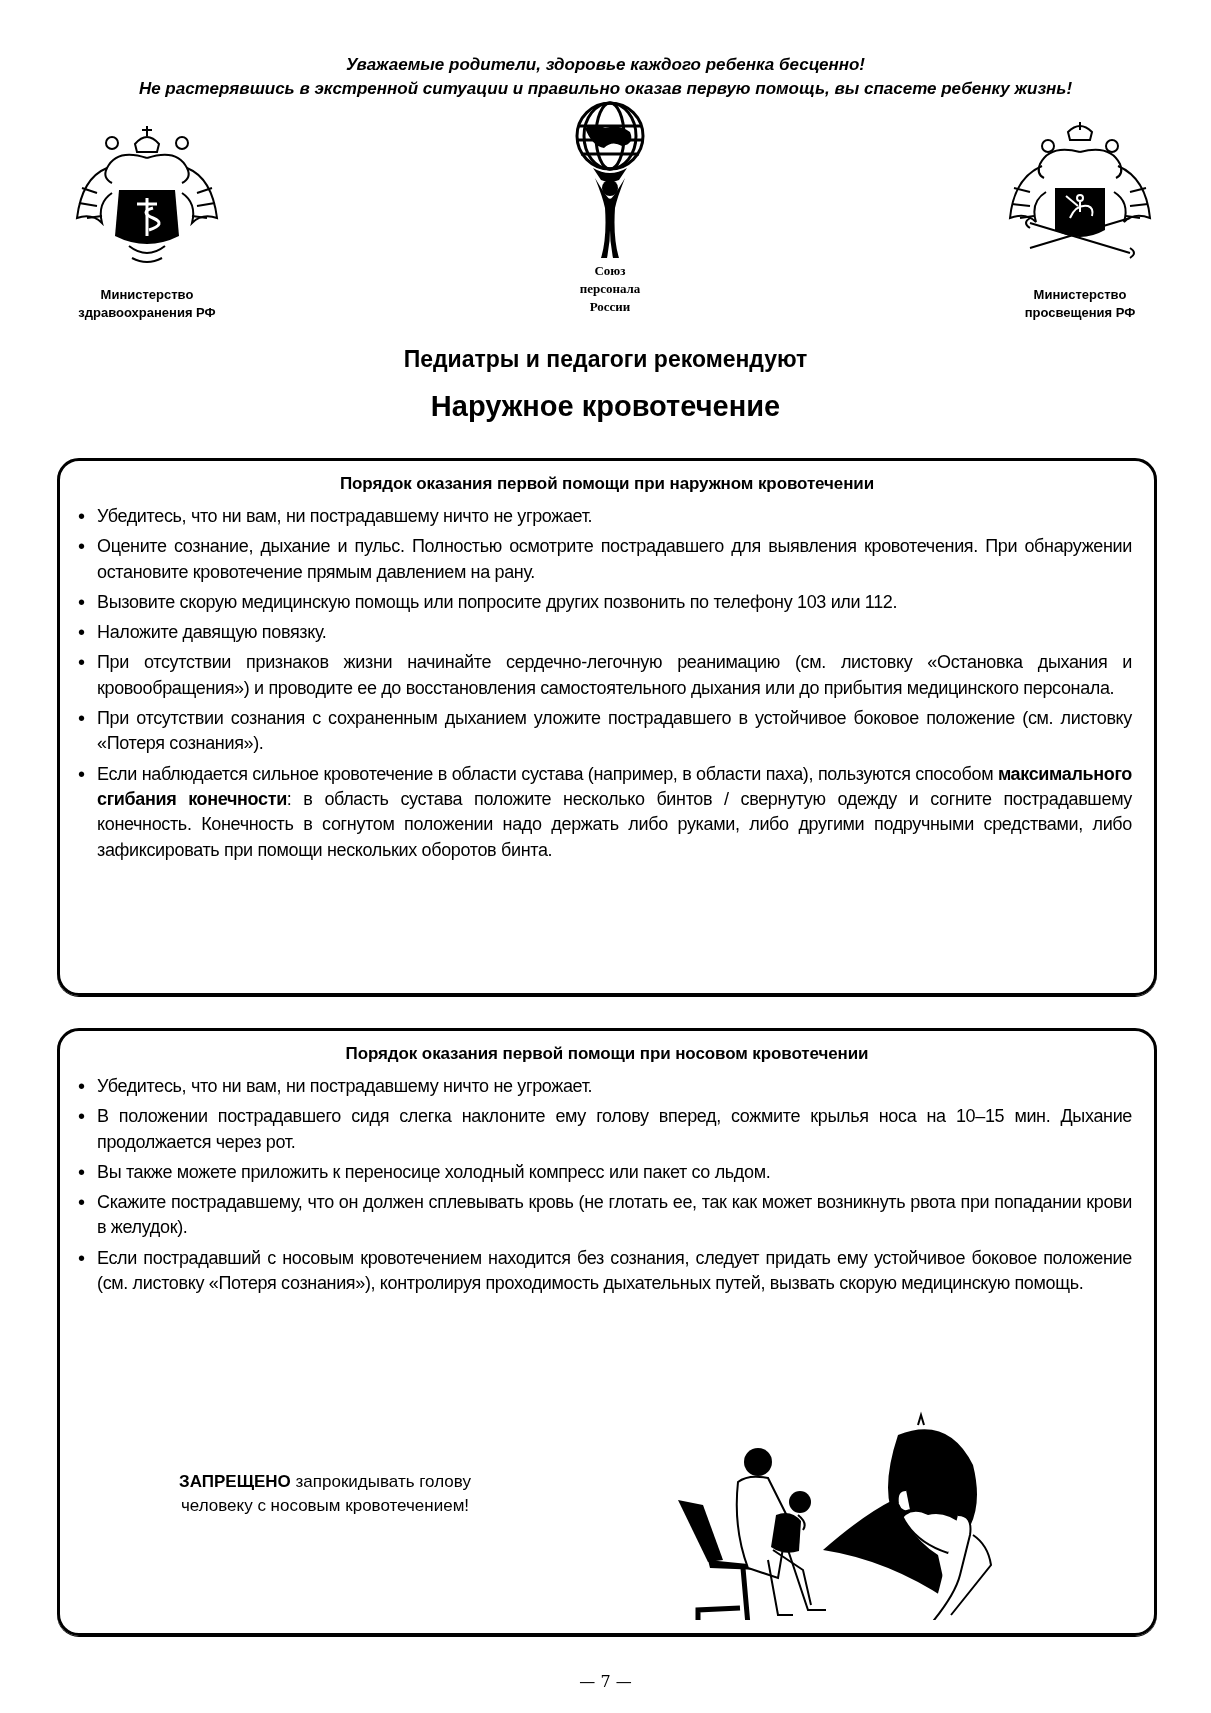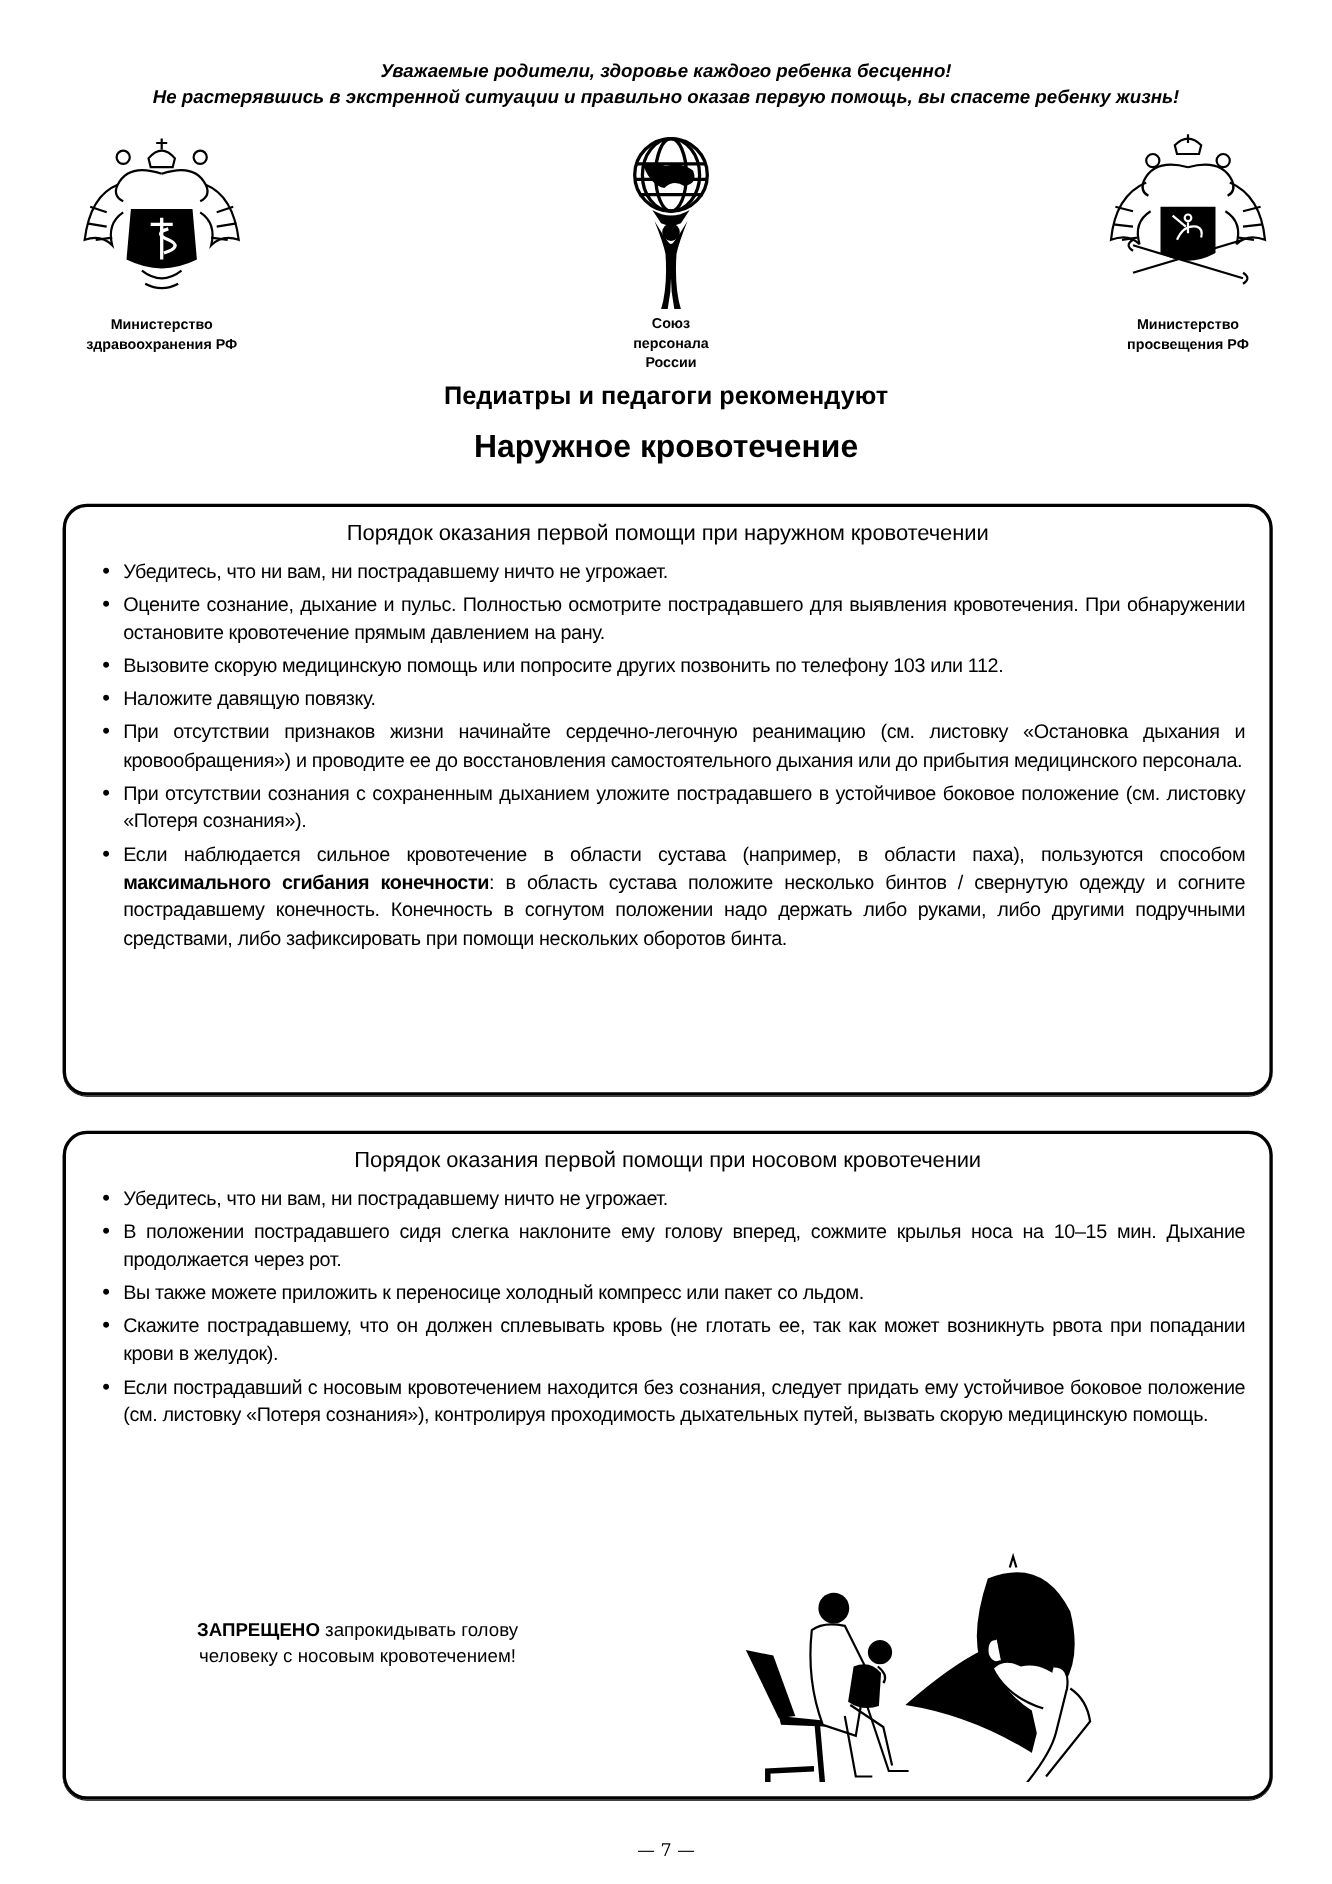--- a/index.html
+++ b/index.html
@@ -1,29 +1,29 @@
 <!DOCTYPE html>
 <html><head>
 <meta charset="utf-8">
 <style>
   html, body { margin: 0; padding: 0; background: #ffffff; }
   body { width: 1211px; height: 1713px; position: relative; overflow: hidden; color: #000; font-family: "Liberation Sans", sans-serif; }
   .intro { position: absolute; top: 53px; left: 0; width: 1211px; text-align: center; font-weight: bold; font-size: 17px; line-height: 24px; font-style: italic; }
   .logo-block { position: absolute; text-align: center; font-weight: bold; font-size: 13px; line-height: 18px; }
   .logo-block svg { display: block; margin: 0 auto; }
   #logo-left { left: 42px; top: 118px; width: 210px; }
-  #logo-center { left: 540px; top: 123px; width: 140px; }
+  #logo-center { left: 540px; top: 100px; width: 140px; font-family: Liberation Serif, serif; }
   #logo-right { left: 970px; top: 118px; width: 220px; }
   .subtitle { position: absolute; top: 346px; left: 0; width: 1211px; text-align: center; font-weight: bold; font-size: 23px; }
   .main-title { position: absolute; top: 390px; left: 0; width: 1211px; text-align: center; font-weight: bold; font-size: 29px; }
   .box { position: absolute; left: 57px; width: 1100px; border: 3px solid #000; border-radius: 22px; box-sizing: border-box; box-shadow: 0 1px 0 #000; }
   #box1 { top: 458px; height: 538px; }
   #box2 { top: 1028px; height: 608px; }
-  .box h2 { margin: 0; text-align: center; font-size: 20px; font-weight: normal; padding-top: 13px; letter-spacing: -0.1px; }
-  .box ul { list-style: none; margin: 10px 0 0 0; padding: 0 22px 0 33px; }
+  .box h2 { margin: 0; text-align: center; font-size: 17px; font-weight: bold; padding-top: 13px; letter-spacing: -0.1px; }
+  .box ul { list-style: none; margin: 10px 0 0 0; padding: 0 22px 0 18px; }
   .box li { position: relative; padding-left: 19px; font-size: 18px; line-height: 25.3px; margin-bottom: 5px; font-family: "Liberation Sans Narrow", "Liberation Sans", sans-serif; letter-spacing: -0.35px; text-align: justify; }
   .box li::before { content: "•"; position: absolute; left: 0; top: 0; font-size: 20px; }
   .box li b { font-weight: bold; }
   .warning { position: absolute; left: 115px; top: 1470px; width: 420px; text-align: center; font-size: 17px; line-height: 24px; }
   .warning b { font-weight: bold; text-align: center; }
   .illus { position: absolute; }
   #illus-chair { left: 648px; top: 1410px; width: 200px; height: 210px; }
   #illus-child { left: 818px; top: 1405px; width: 180px; height: 215px; }
   .page-num { position: absolute; top: 1672px; left: 0; width: 1211px; text-align: center; font-family: "DejaVu Serif", serif; font-size: 16px; }
 </style>

